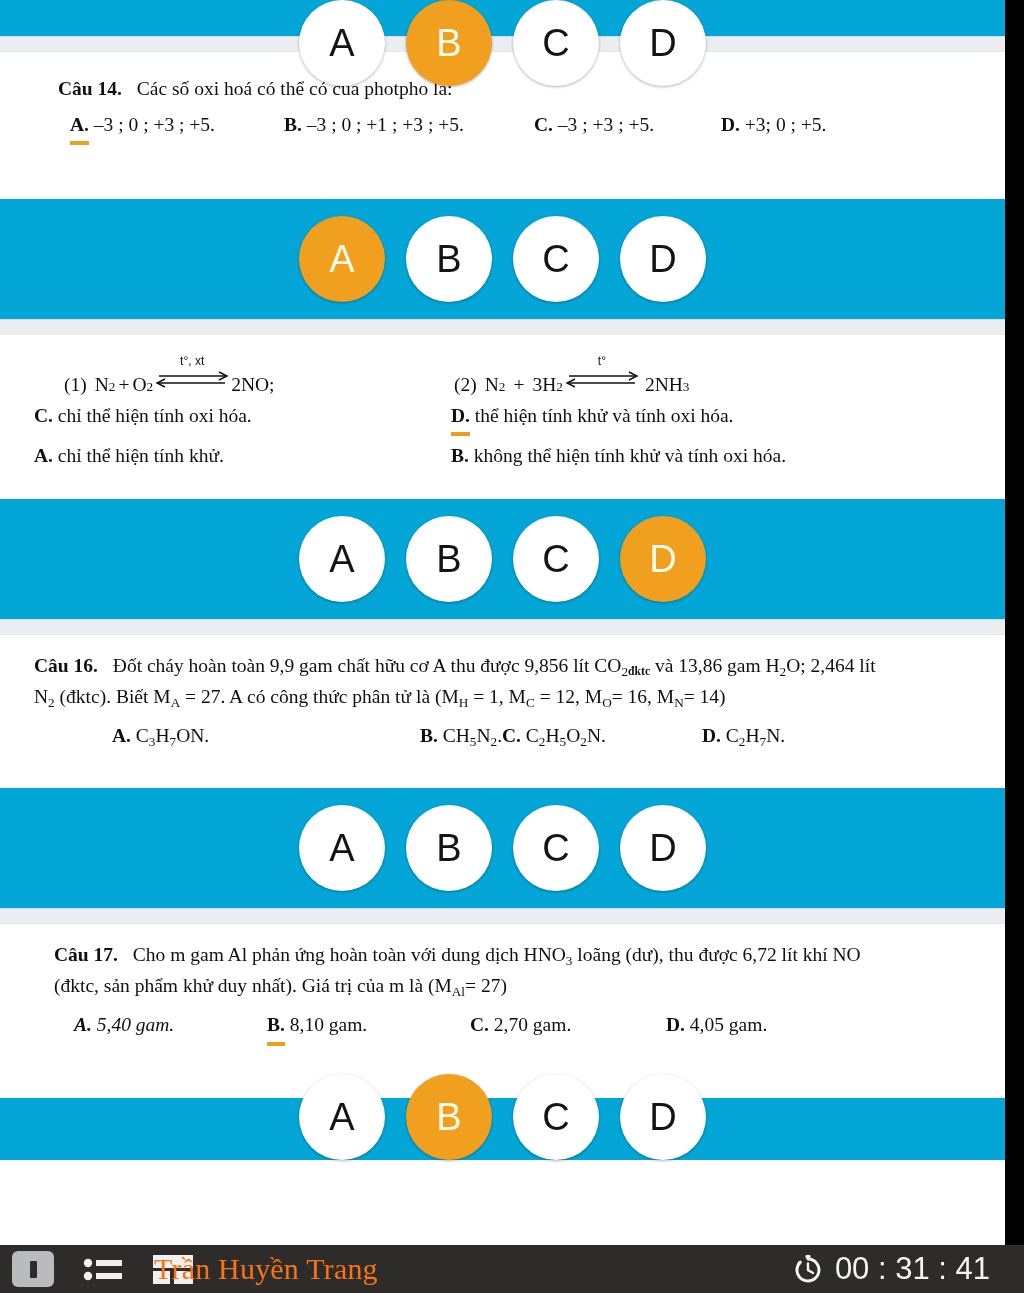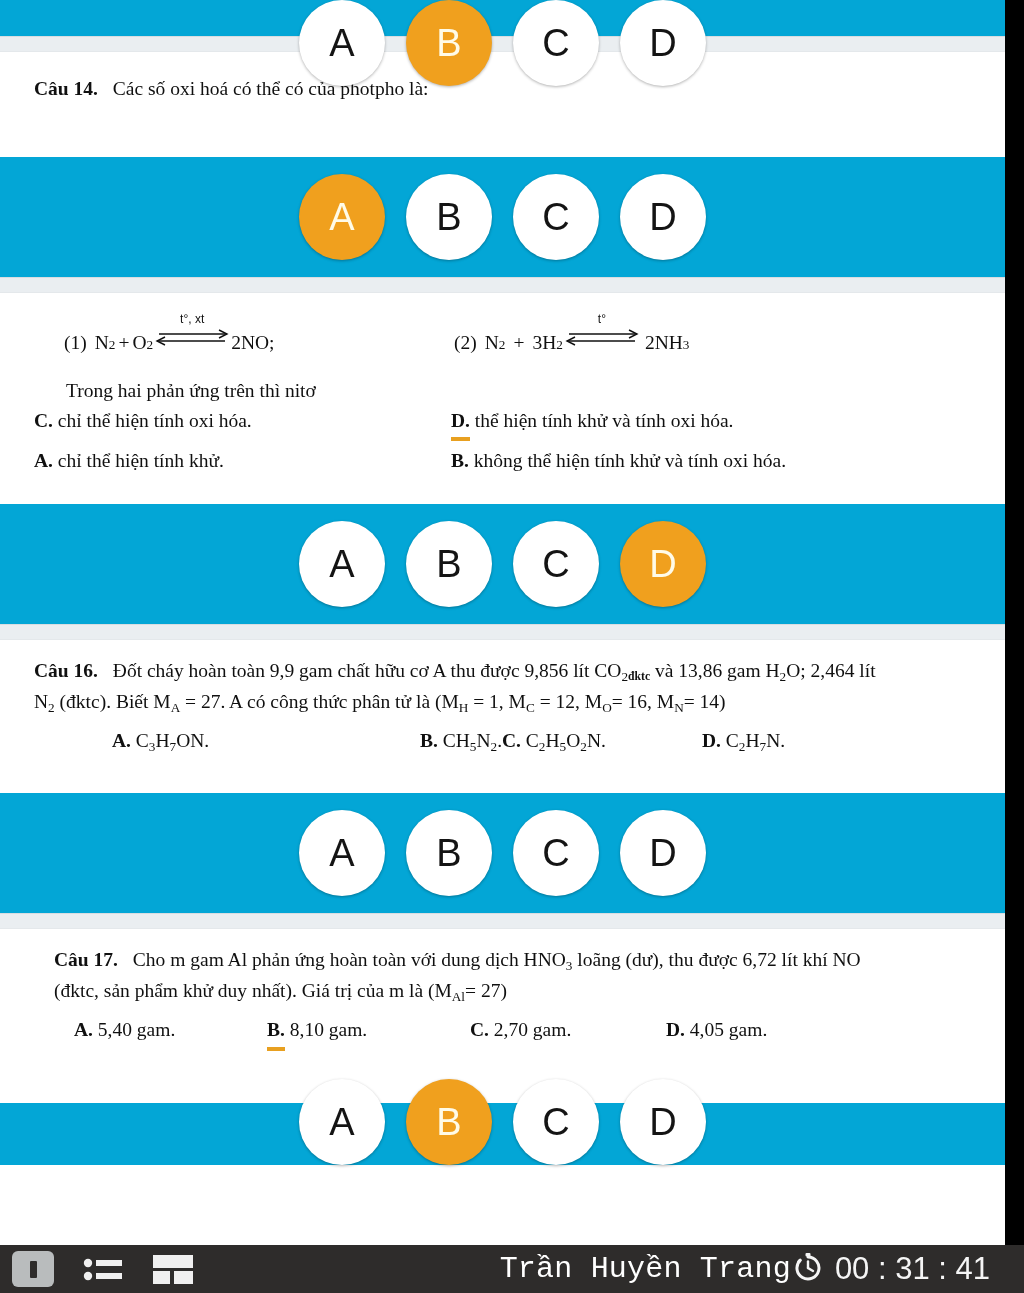--- a/index.html
+++ b/index.html
@@ -176,32 +176,32 @@
   }
   .tb-icon {
     width: 42px;
     height: 34px;
     display: flex;
     align-items: center;
     justify-content: center;
   }
   #toolbar .tb-user {
     flex: 1;
-    text-align: right;
-    color: #ffffff;
-    font-family: Liberation Mono, monospace;
+    text-align: left;
+    color: #f97316;
+    font-family: Liberation Serif, serif;
     font-size: 30px;
     letter-spacing: 0.2px;
     margin-left: -40px;
     white-space: nowrap;
     overflow: hidden;
   }
   #toolbar .tb-timer {
     display: flex;
-    align-items: flex-start;
+    align-items: flex-end;
     gap: 10px;
     padding-right: 34px;
     color: #f5f5f5;
     font-family: "Liberation Sans", sans-serif;
     font-size: 31px;
     white-space: nowrap;
   }
 </style>
 </head>
 <body>
@@ -217,24 +217,42 @@
       </div>
     <div class="opt">
         <span>C</span>
       </div>
     <div class="opt">
         <span>D</span>
       </div>
   </div>
   <div class="sep"></div>
 
-  <div class="question" style="padding-top:22px;padding-bottom:54px;">
+  <div class="question" style="padding-top:22px;padding-bottom:54px;margin-left:24px;">
     <div class="qline">
       <span class="qlabel">Câu 14.</span>
       <span class="qtext" style="padding-left:10px">Các số oxi hoá có thể có của photpho là:</span>
+    </div>
+    <div class="choices-row" style="padding-left:46px;margin-top:6px;">
+      <div class="choice" style="width:214px;">
+        <b class="mark">A.</b>
+        <span>–3 ; 0 ; +3 ; +5.</span>
+      </div>
+      <div class="choice" style="width:250px;">
+        <b>B.</b>
+        <span>–3 ; 0 ; +1 ; +3 ; +5.</span>
+      </div>
+      <div class="choice" style="width:187px;">
+        <b>C.</b>
+        <span>–3 ; +3 ; +5.</span>
+      </div>
+      <div class="choice">
+        <b>D.</b>
+        <span>+3; 0 ; +5.</span>
+      </div>
     </div>
   </div>
 
   <div class="answer-band full">
     <div class="opt selected">
         <span>A</span>
       </div>
     <div class="opt">
         <span>B</span>
       </div>
@@ -284,21 +302,20 @@
             <polyline points="64,1 72,5 64,9" fill="none" stroke="#101010" stroke-width="1.4"></polyline>
             <line x1="2" y1="12" x2="70" y2="12" stroke="#101010" stroke-width="1.4"></line>
             <polyline points="10,8 2,12 10,16" fill="none" stroke="#101010" stroke-width="1.4"></polyline>
           </svg>
         </span>
         <span style="padding-left:4px">2NH</span>
           <sub>3</sub>
       </div>
     </div>
 
-    <div class="qline" style="padding-left:66px;margin-top:18px;">Trong hai phản ứng trên thì nitơ</div>
 
     <div class="choices-row">
       <div class="choice" style="width:417px;">
         <b>C.</b>
         <span>chỉ thể hiện tính oxi hóa.</span>
       </div>
       <div class="choice">
         <b class="mark">D.</b>
         <span>thể hiện tính khử và tính oxi hóa.</span>
       </div>
@@ -377,21 +394,21 @@
 
   <div class="question" style="padding-top:16px;padding-bottom:52px;margin-left:20px;">
     <div class="qline">
       <span class="qlabel">Câu 17.</span>
       <span style="padding-left:10px">Cho m gam Al phản ứng hoàn toàn với dung dịch HNO</span><sub>3</sub><span> loãng (dư), thu được 6,72 lít khí NO</span>
     </div>
     <div class="qline" style="padding-left:34px;">
       <span>(đktc, sản phẩm khử duy nhất). Giá trị của m là (M</span><sub>Al</sub><span>= 27)</span>
     </div>
     <div class="choices-row" style="padding-left:54px;margin-top:8px;">
-      <div class="choice" style="width:193px;">
+      <div class="choice" style="width:193px;font-style:italic;">
         <b>A.</b>
         <span>5,40 gam.</span>
       </div>
       <div class="choice" style="width:203px;">
         <b class="mark">B.</b>
         <span>8,10 gam.</span>
       </div>
       <div class="choice" style="width:196px;">
         <b>C.</b>
         <span>2,70 gam.</span>

